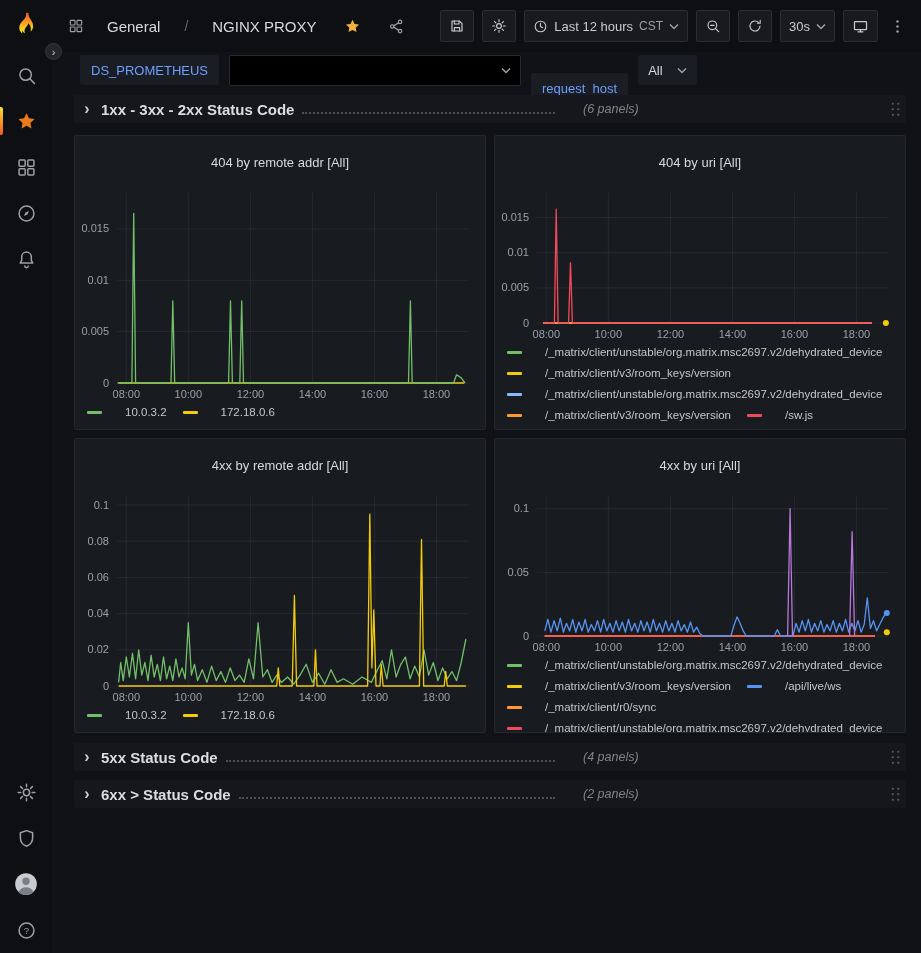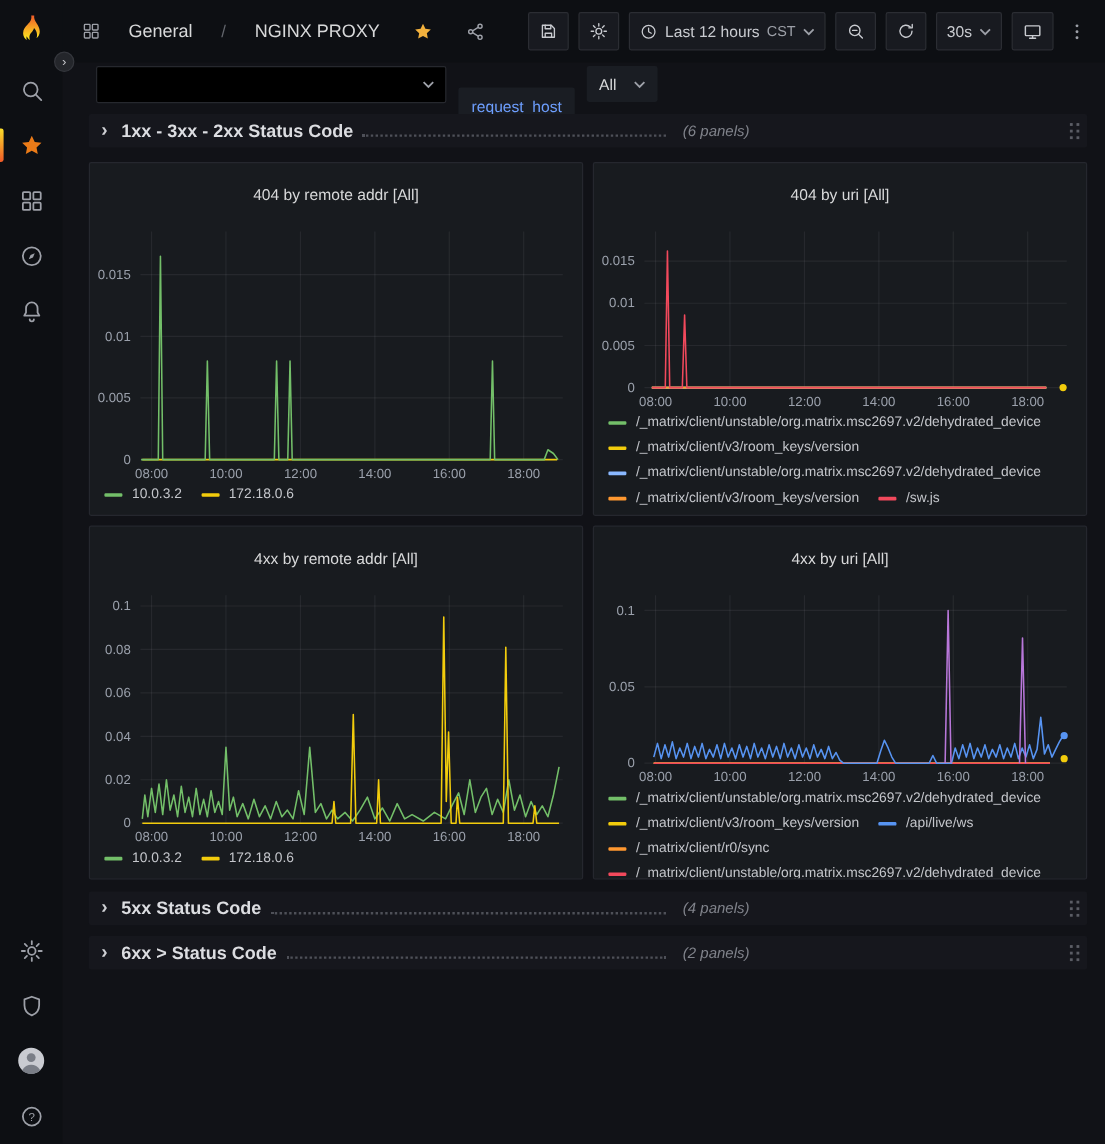--- a/index.html
+++ b/index.html
@@ -47,38 +47,38 @@
 
   
   .content{position:absolute;left:52px;top:88px;right:0;bottom:0;padding:7px 15px 0 22px;overflow:hidden}
   .row-header{height:28px;display:flex;align-items:center;padding:0 5px;margin-bottom:9px;border-radius:2px}
   .row-header.collapsed{background:#16171d}
   .row-left{display:flex;align-items:center;flex:0 0 auto;width:480px;min-width:0}
   .row-chevron{color:#cfd0d4;font-size:16px;font-weight:bold;width:16px;text-align:center;flex:none;line-height:1}
   .row-chevron.open{display:inline-block;transform:rotate(90deg)}
   .row-title{font-size:15px;font-weight:bold;color:#dcdde1;white-space:nowrap;margin:0 8px 0 6px}
   .row-leader{flex:1;height:0;border-bottom:2px dotted #4e5058;margin-top:8px;margin-right:4px}
-  .row-count{font-size:12.5px;font-style:italic;color:#80838b;margin-left:10px;white-space:nowrap}
+  .row-count{font-size:12.5px;font-style:italic;color:#80838b;margin-left:24px;white-space:nowrap}
   .drag-handle{margin-left:auto;width:11px;height:17px;
                background-image:radial-gradient(circle,#5b5d65 1.1px,transparent 1.3px);
                background-size:5.5px 5.5px;cursor:grab}
 
   
   .panel-grid{display:grid;grid-template-columns:1fr 1fr;gap:8px;margin:12px 0 10px}
   .panel{height:295px;background:#181b1f;border:1px solid #25272e;border-radius:2px;
          display:flex;flex-direction:column;min-width:0;overflow:hidden}
   .panel-title{flex:none;text-align:center;font-size:13px;font-weight:500;color:#d8d9da;
                padding:8px 8px 2px;cursor:pointer;white-space:nowrap}
   .chart{flex:1;min-height:0;overflow:hidden}
   .legend{flex:none;display:flex;flex-wrap:wrap;column-gap:16px;row-gap:2px;align-content:flex-start;
           padding:0 8px 4px 12px;overflow:hidden}
   .legend.rows-1{height:26px}
   .legend.rows-4{height:86px}
   .legend.rows-4.cut{height:76px}
-  .legend-item{display:inline-flex;align-items:center;gap:8px;white-space:nowrap;font-size:11.5px;
+  .legend-item{display:inline-flex;align-items:center;gap:23px;white-space:nowrap;font-size:11.5px;
                color:#c4c6cb;line-height:19px;cursor:pointer}
   .legend-dash{width:15px;height:3px;border-radius:1px;flex:none}
 
   
   .grid{stroke:rgba(204,204,220,0.08);stroke-width:1}
   .tick{fill:#9aa0ab;font-size:11px;font-family:"Liberation Sans",sans-serif}
 
   svg.ic{fill:none;stroke:currentColor;stroke-width:1.7;stroke-linecap:round;stroke-linejoin:round}
 </style>
 </head>
@@ -237,20 +237,21 @@
       <svg width="17" height="17" viewBox="0 0 24 24" fill="#9da0a8">
         <circle cx="12" cy="5" r="1.7"></circle>
           <circle cx="12" cy="12" r="1.7"></circle>
           <circle cx="12" cy="19" r="1.7"></circle>
         </svg>
     </button>
   </div>
 </header>
 
 <div class="var-row">
+  <span class="chip" style="color: rgb(110, 159, 255);">DS_PROMETHEUS</span>
   <span class="black-select">
     <svg width="10" height="7" viewBox="0 0 10 7">
       <path d="M1 1.5 5 5.5 9 1.5" fill="none" stroke="#9da0a8" stroke-width="1.5"></path>
       </svg>
   </span>
   <span class="chip" style="color: rgb(110, 159, 255); margin-top: 36px;">request_host</span>
   <span class="all-select">
     <span>All</span>
     <svg width="10" height="7" viewBox="0 0 10 7">
       <path d="M1 1.5 5 5.5 9 1.5" fill="none" stroke="#9da0a8" stroke-width="1.5"></path>

